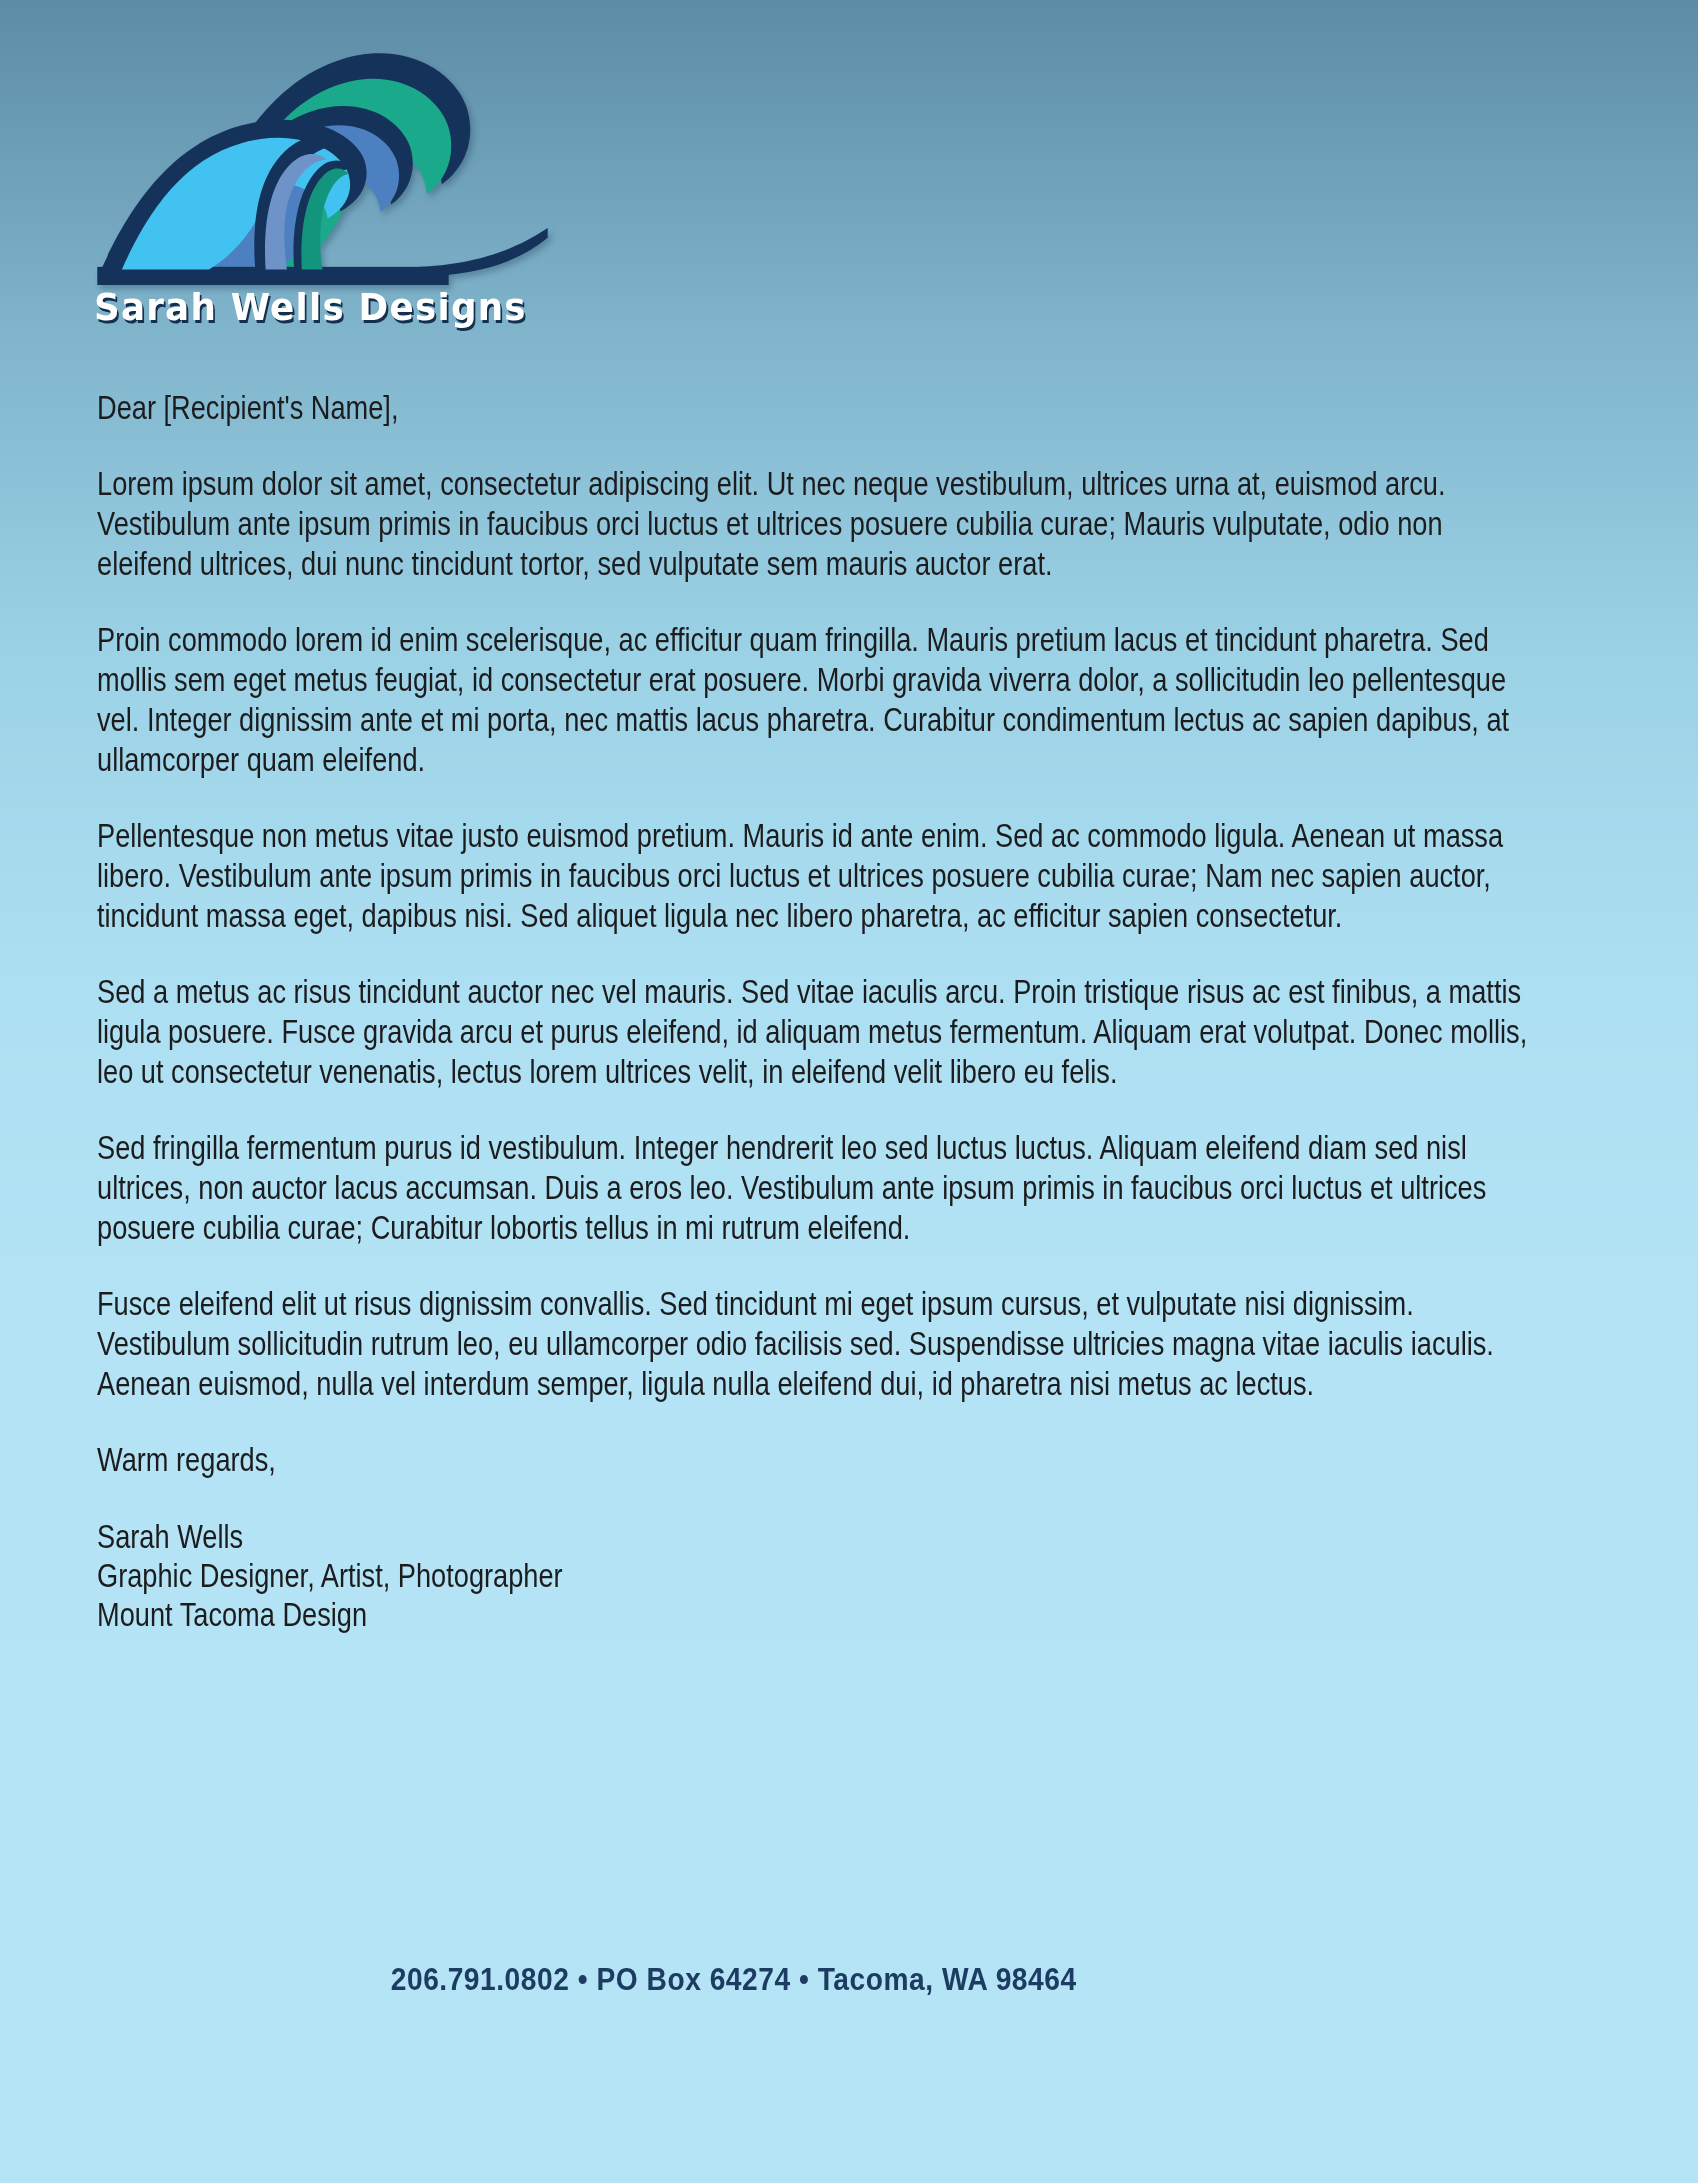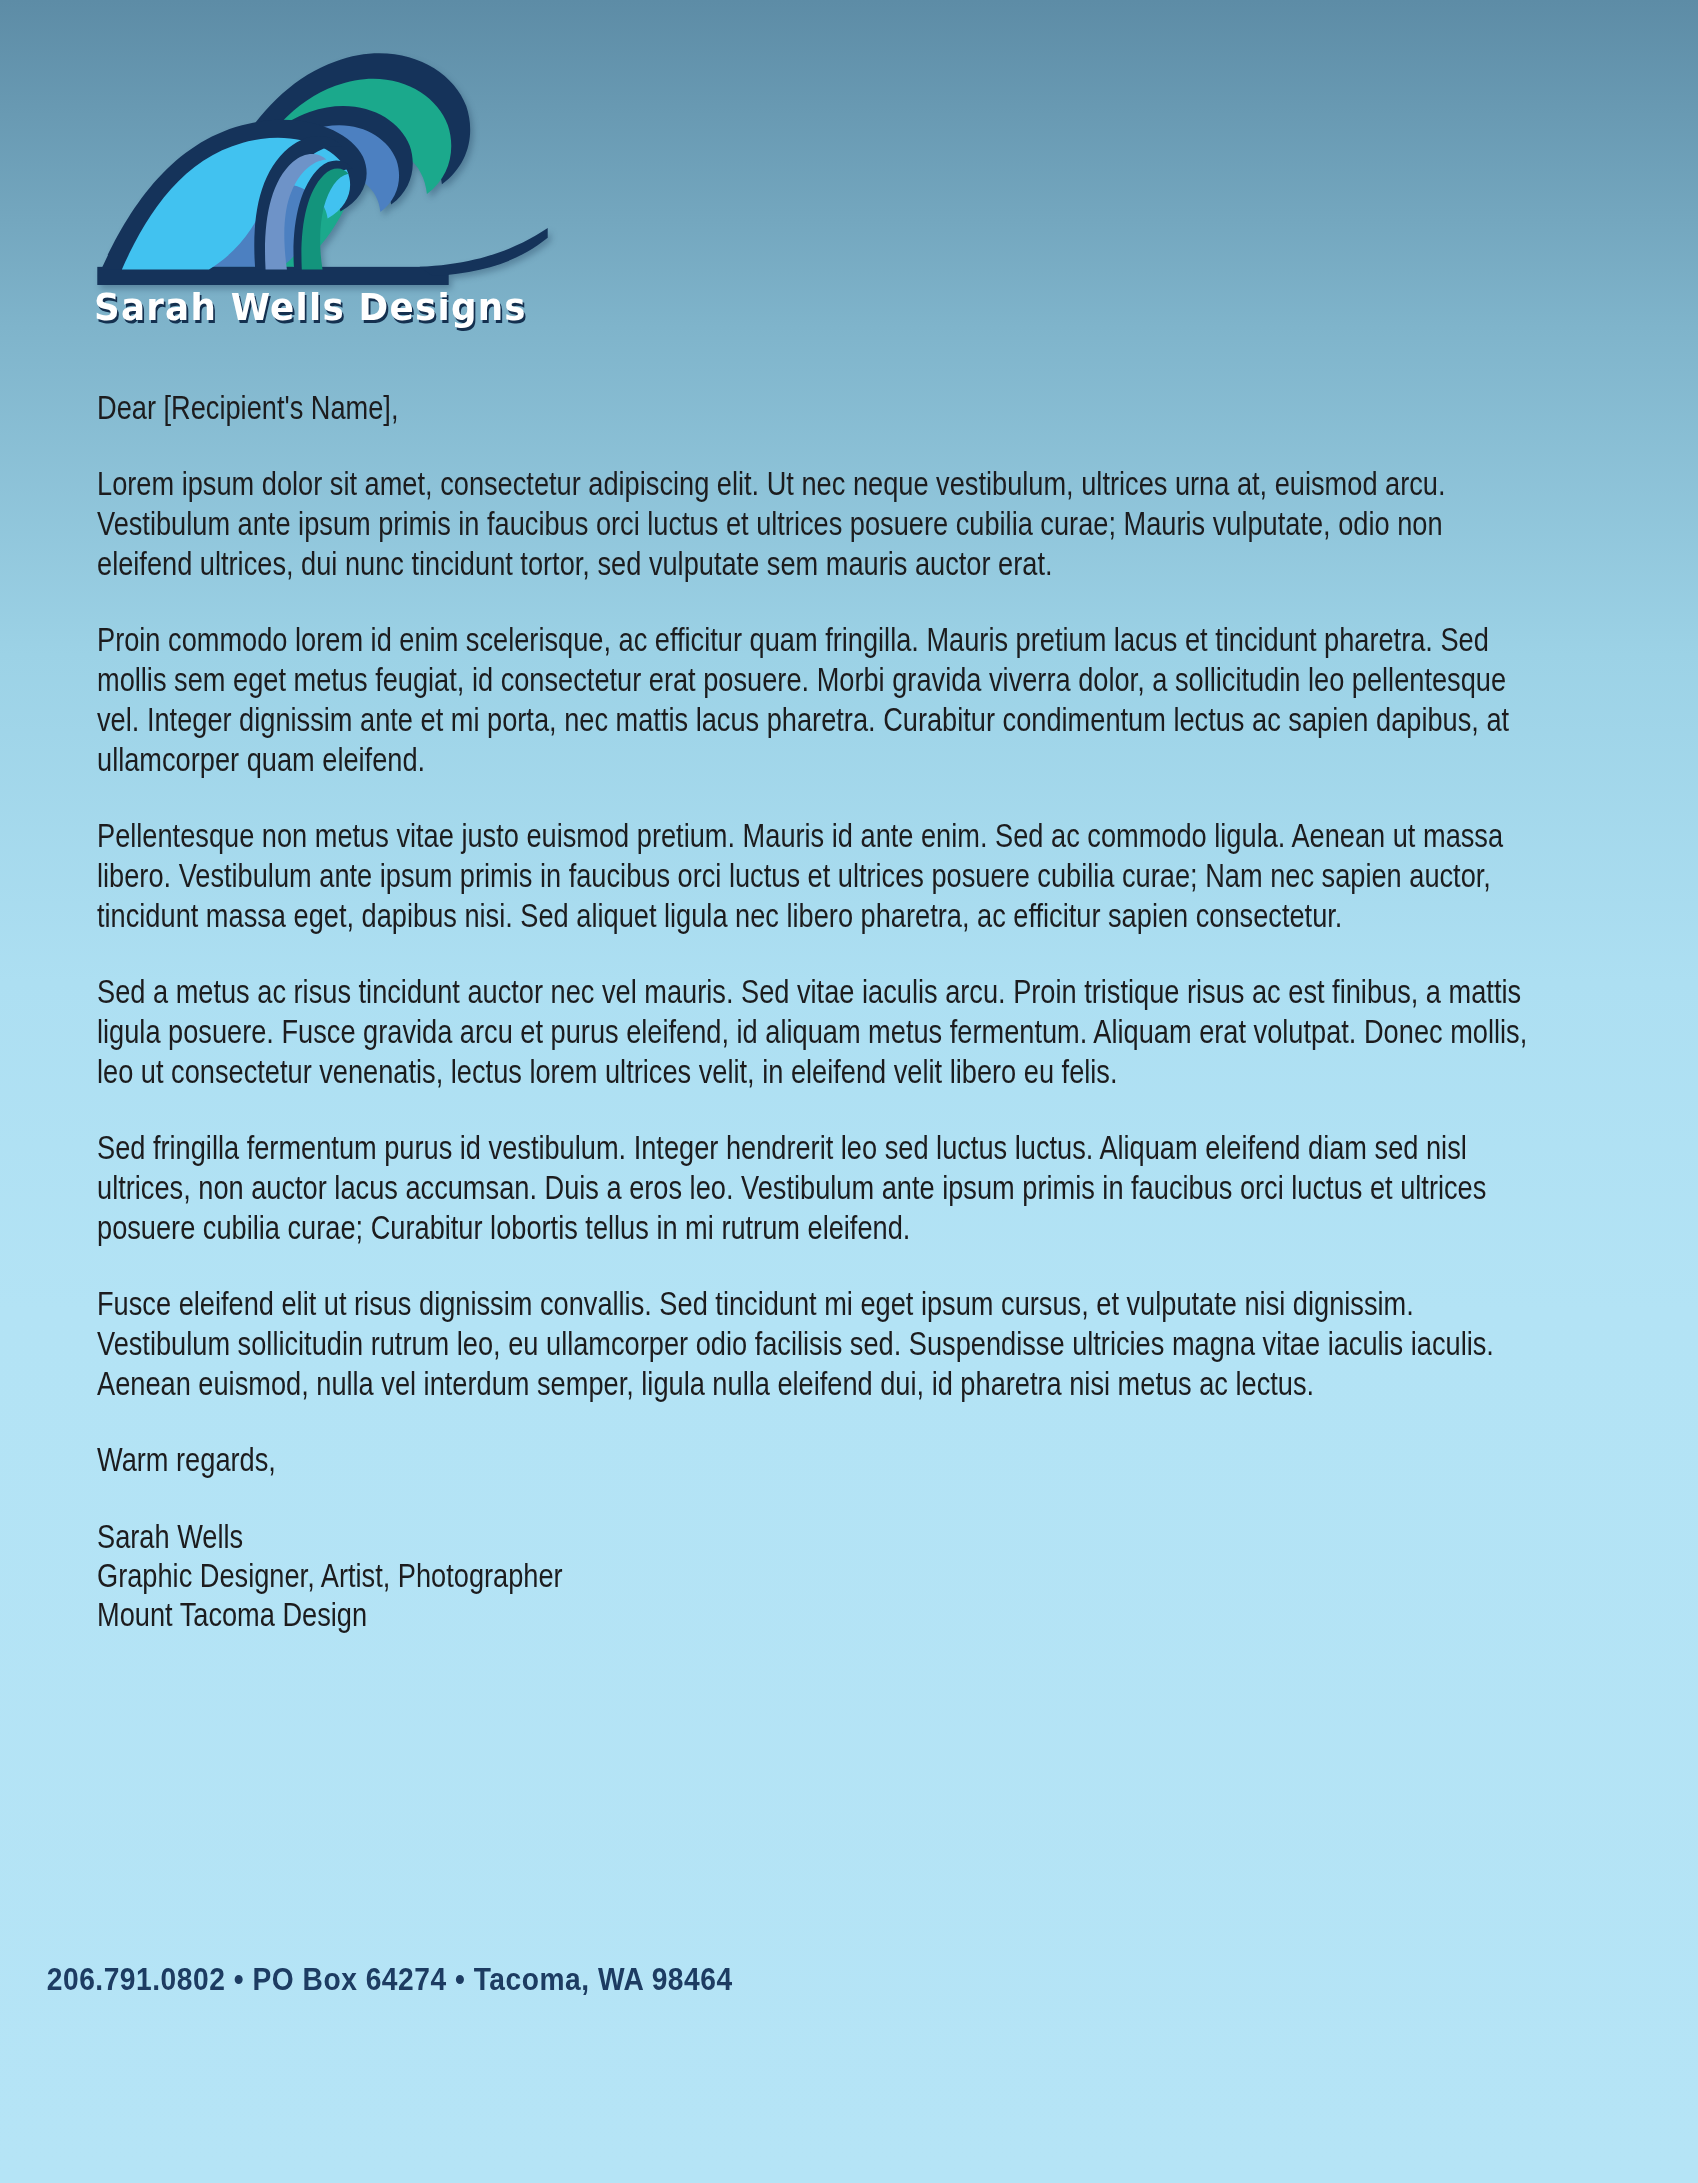--- a/index.html
+++ b/index.html
@@ -57,21 +57,21 @@
   .salutation { margin: 0 0 36px 0; }
   .para { margin: 0 0 36px 0; }
   .closing { margin: 0 0 38px 0; }
   .sig-line { line-height: 39px; }
 
   .footer {
     position: absolute;
     left: 0;
     top: 1961px;
     width: 1468px;
-    text-align: left;
+    text-align: center;
   }
   .footer-text {
     display: inline-block;
     font-weight: 700;
     font-size: 32px;
     letter-spacing: 0.6px;
     color: #1d3c62;
     transform: scaleX(0.88);
     transform-origin: center top;
     white-space: nowrap;

